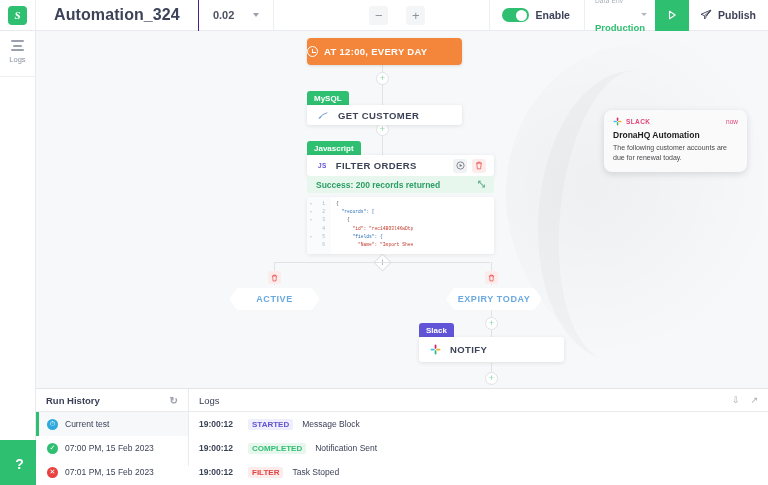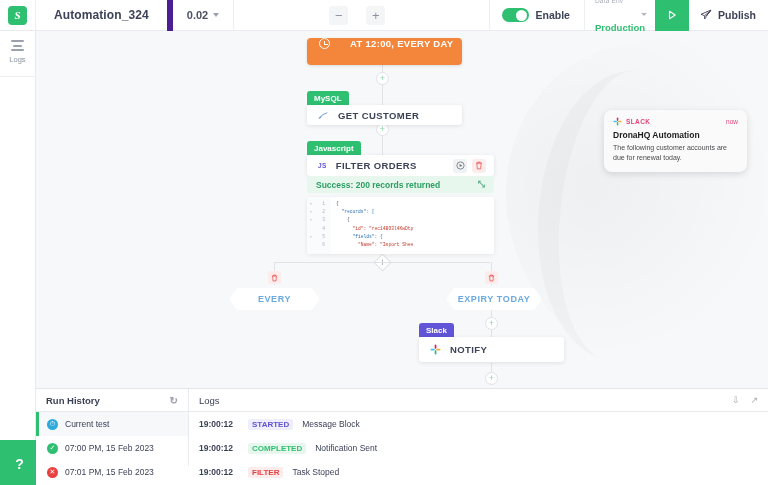--- a/index.html
+++ b/index.html
@@ -21,27 +21,27 @@
     width: 36px; height: 31px; display: flex; align-items: center; justify-content: center;
     border-right: 1px solid #eceef0;
   }
   .logo-sq {
     width: 19px; height: 19px; border-radius: 4px; background: #2fbf71;
     display: flex; align-items: center; justify-content: center;
     color: #fff; font-size: 11px; font-weight: bold; font-style: italic;
     font-family: "Liberation Serif", serif;
   }
   .app-title {
-    padding: 0 18px; font-size: 12px; color: #3c4257; font-weight: bold;
+    padding: 0 18px; font-size: 16px; color: #3c4257; font-weight: bold;
     letter-spacing: .1px; height: 31px; display: flex; align-items: center;
-    border-right: 6px solid #4c1d95;
+    border-right: 1px solid #4c1d95;
   }
   .version {
     padding: 0 14px; font-size: 11px; color: #4a5060; font-weight: bold;
-    height: 31px; display: flex; align-items: center; gap: 5px;
+    height: 31px; display: flex; align-items: center; gap: 19px;
     border-right: 1px solid #eceef0;
   }
   .chev { width: 0; height: 0; border-left: 3.5px solid transparent; border-right: 3.5px solid transparent; border-top: 4px solid #9aa1ad; }
   .zoomctrls { display: flex; align-items: center; gap: 18px; margin-left: 95px; }
   .zbtn {
     width: 19px; height: 19px; border-radius: 3px; background: #f4f5f7;
     color: #8b929e; font-size: 13px; display: flex; align-items: center; justify-content: center;
   }
   .tb-right { margin-left: auto; display: flex; align-items: center; height: 31px; }
   .tgl-wrap { display:flex; align-items:center; gap:7px; padding: 0 14px 0 12px; border-left: 1px solid #eceef0; height:31px;}
@@ -106,21 +106,21 @@
   .plusround {
     position:absolute; width:13px; height:13px; border-radius:50%; background:#fff;
     border:1px solid #dfe2e6; display:flex; align-items:center; justify-content:center;
     font-size:9px; color:#8fd8ae; line-height:1;
   }
 
   
   .trigger {
     position:absolute; left:271px; top:7px; width:155px; height:27px;
     background:#f4863c; border-radius:4px; color:#fff;
-    display:flex; gap:20px; padding-left:12px;
+    display:flex; align-items:center; gap:6px; 
     font-size:9.5px; font-weight:bold; letter-spacing:.3px;
     box-shadow: 0 1px 3px rgba(0,0,0,.12);
   }
   .clock { width:11px;height:11px;border:1.3px solid #fff;border-radius:50%; position:relative;}
   .clock::after{content:"";position:absolute;left:4px;top:1.6px;width:1.2px;height:4px;background:#fff;}
   .clock::before{content:"";position:absolute;left:4.5px;top:5px;width:3px;height:1.2px;background:#fff;}
 
   
   .tag {
     position:absolute; height:14px; padding:0 7px; border-radius:3px 3px 0 0;
@@ -383,21 +383,21 @@
         </div>
       </div>
     </div>
 
     <div class="hextrash" style="left:232px; top:240px;">
       <svg width="7" height="8" viewBox="0 0 10 11">
         <path d="M1.3 2.6 H8.7 M3.6 2.6 V1.3 H6.4 V2.6 M2.3 2.6 L2.9 9.7 H7.1 L7.7 2.6" fill="none" stroke="#e8413f" stroke-width="1" stroke-linejoin="round"></path>
       </svg>
     </div>
     <div class="hexnode" style="left:193px; top:257px; width:91px;">
-      <span>EVERY</span>
+      <span>ACTIVE</span>
     </div>
 
     <div class="hextrash" style="left:449px; top:240px;">
       <svg width="7" height="8" viewBox="0 0 10 11">
         <path d="M1.3 2.6 H8.7 M3.6 2.6 V1.3 H6.4 V2.6 M2.3 2.6 L2.9 9.7 H7.1 L7.7 2.6" fill="none" stroke="#e8413f" stroke-width="1" stroke-linejoin="round"></path>
       </svg>
     </div>
     <div class="hexnode" style="left:410px; top:257px; width:96px;">
       <span>EXPIRY TODAY</span>
     </div>

